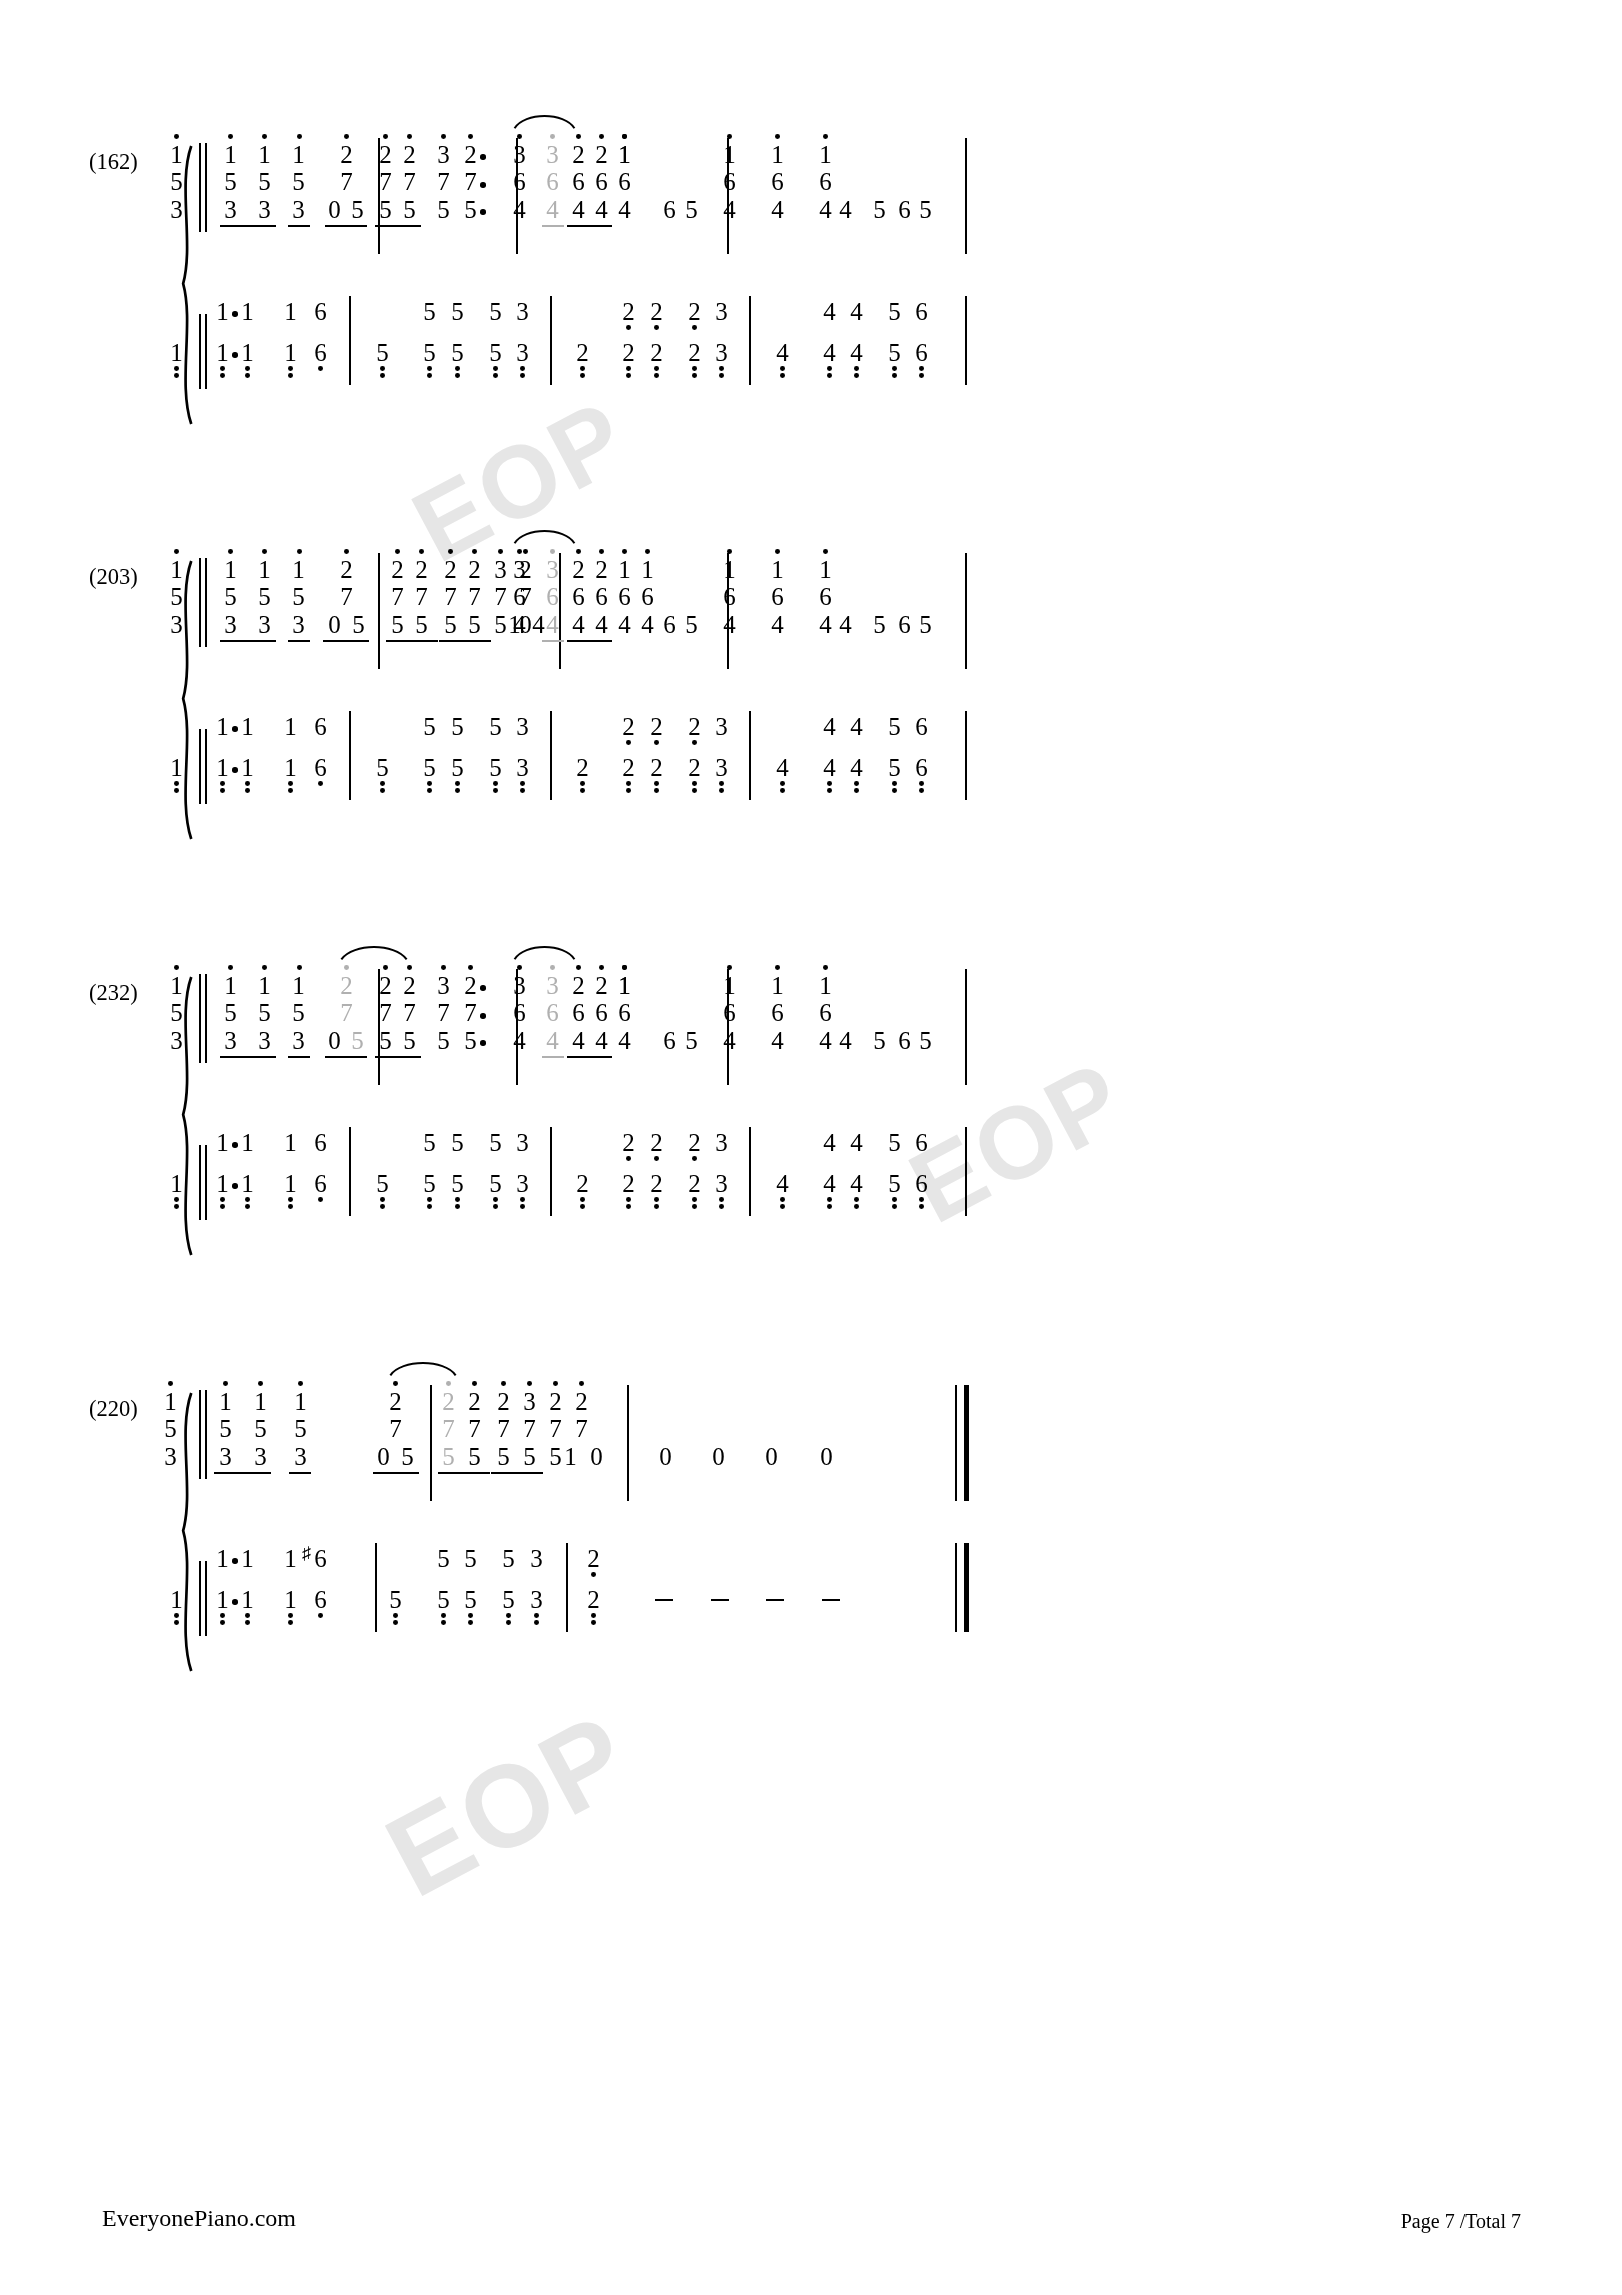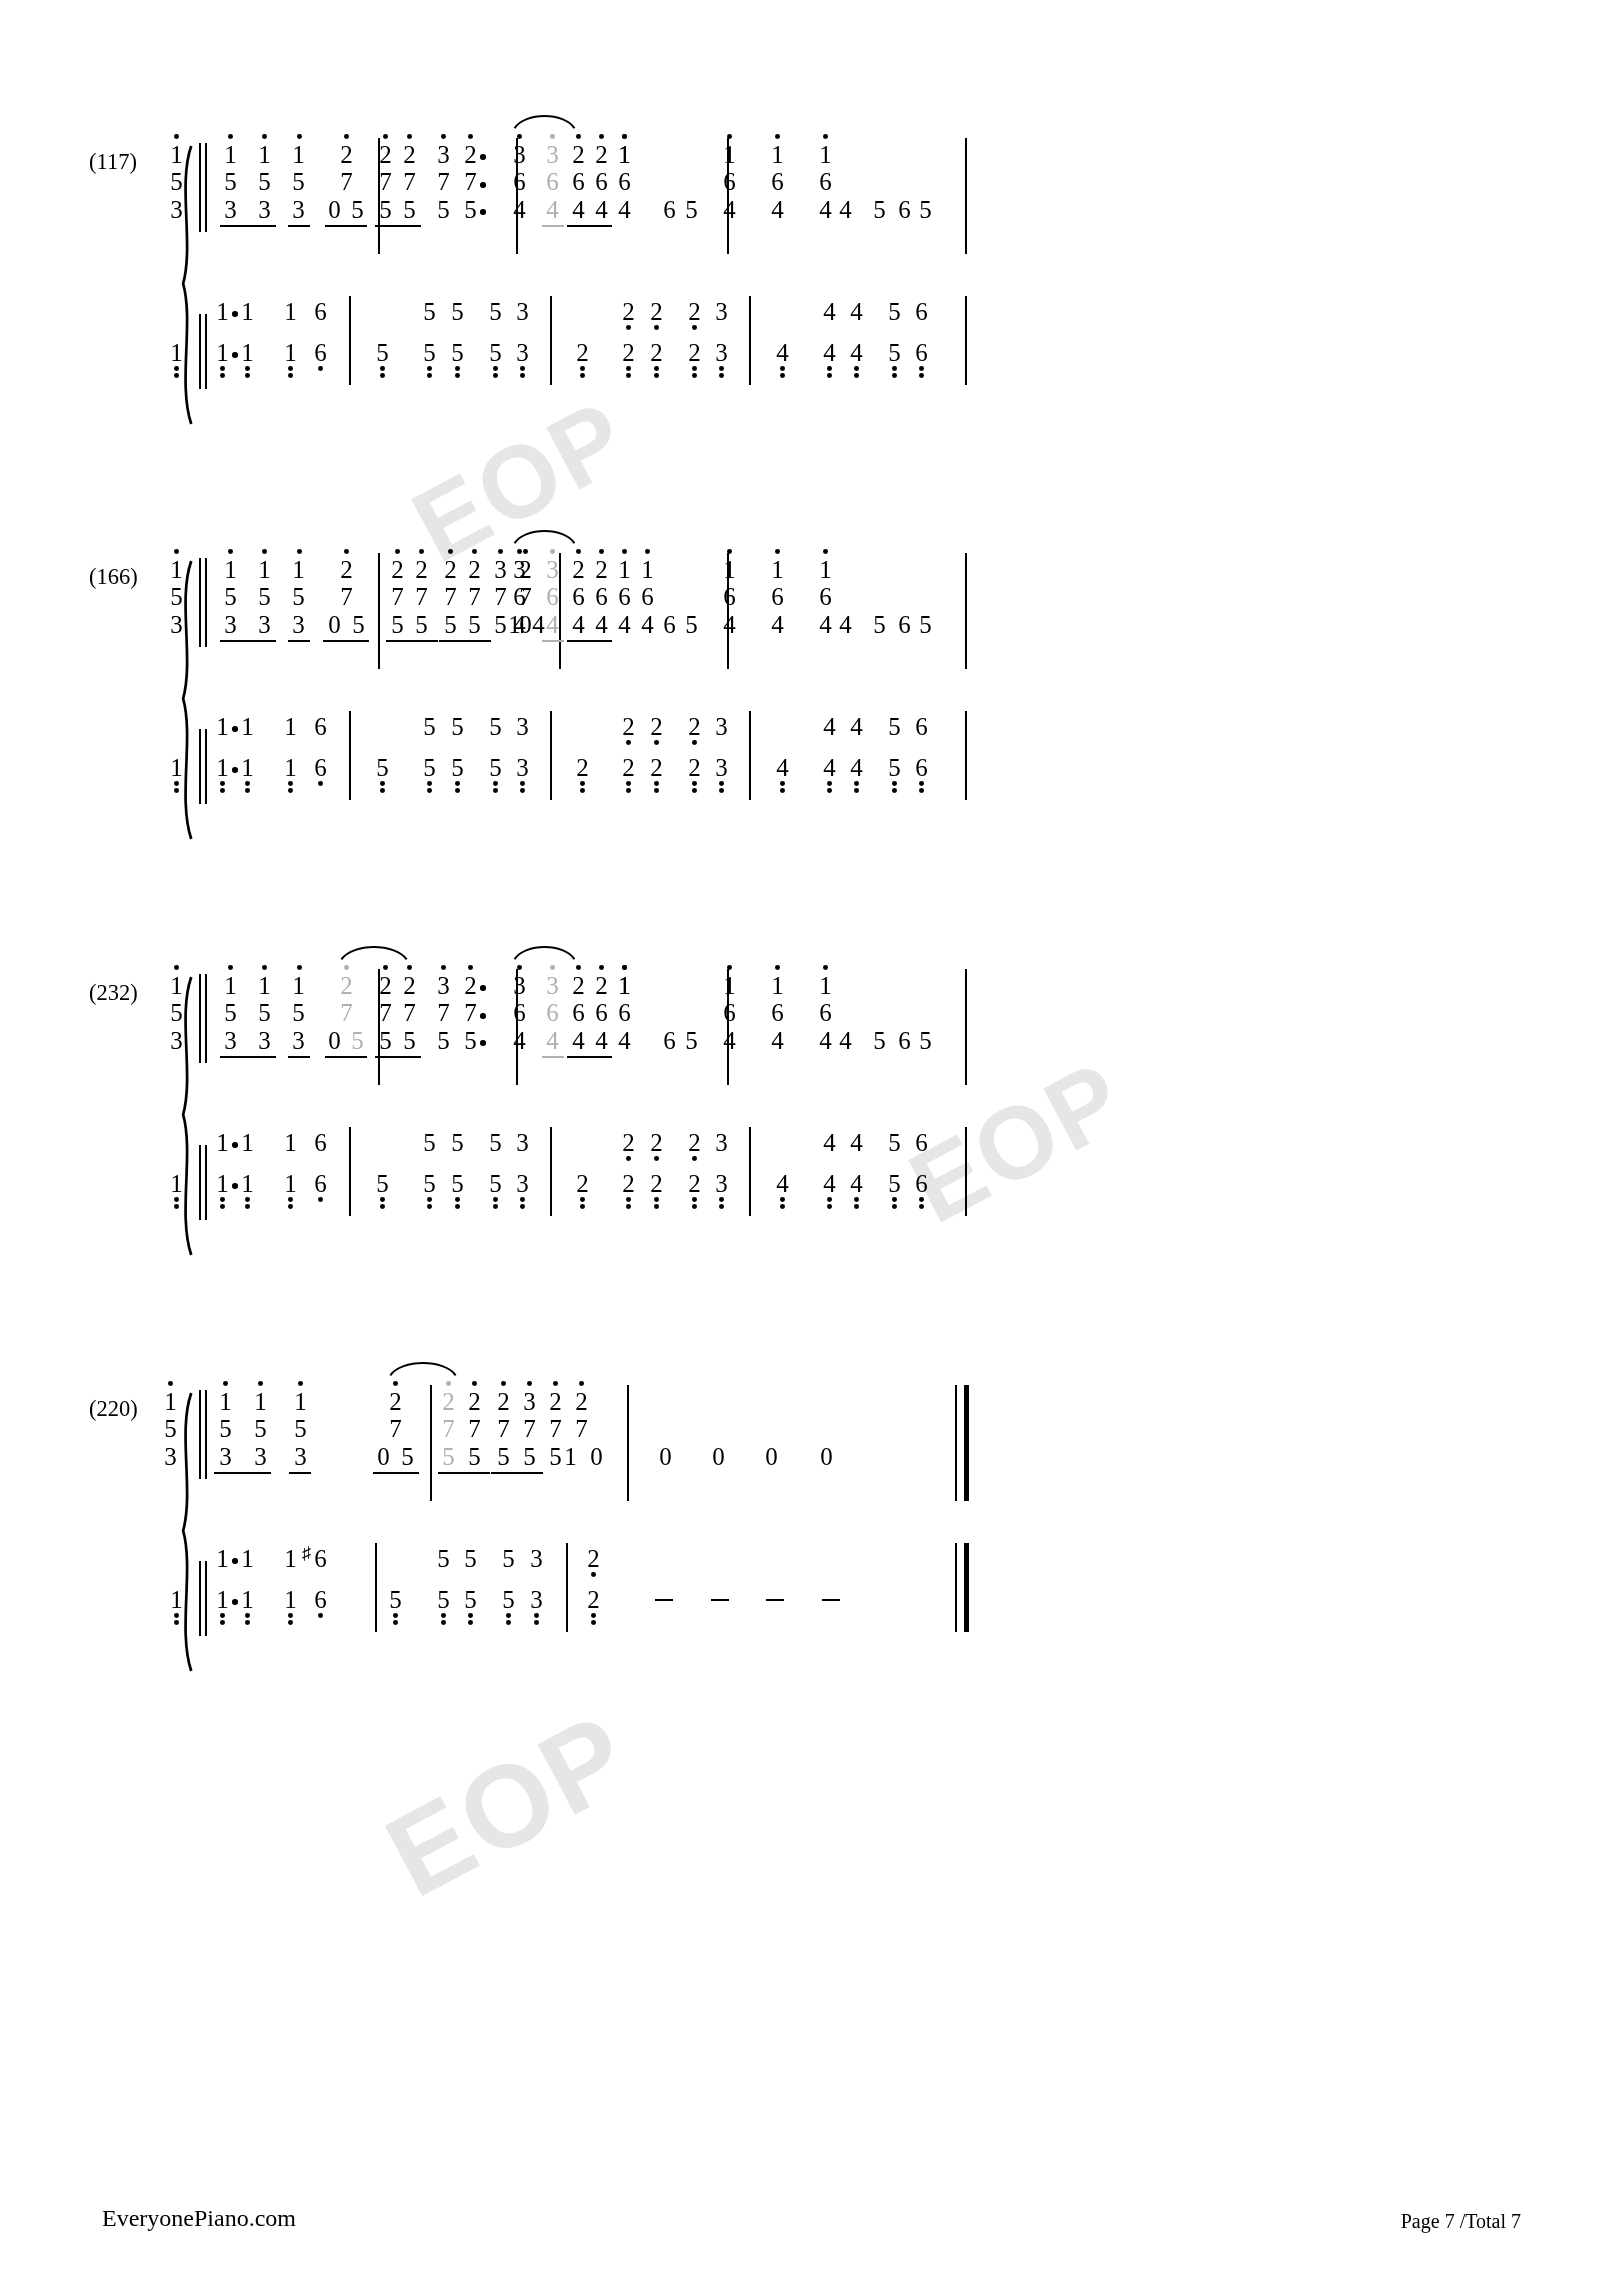--- a/index.html
+++ b/index.html
@@ -157,21 +157,21 @@
 </head>
 <body>
 
 <div class="page">
 
   <div class="watermark wm1">EOP</div>
   <div class="watermark wm2">EOP</div>
   <div class="watermark wm3">EOP</div>
 
   <div class="system" id="sys1" style="top:123px;">
-    <div class="measure-num" style="top:26px;">(117)</div>
+    <div class="measure-num" style="top:26px;">(162)</div>
     <div class="brace" style="top:19px;">
       <svg width="27" height="286" viewBox="0 0 40 420">
         <path d="M30 4 C 10 60, 34 150, 18 208 C 34 266, 10 356, 30 416" stroke="#000" stroke-width="4" fill="none"></path>
       </svg>
     </div>
     <div class="sys-bar-left" style="top:20.4px;height:89px;"></div>
     <div class="sys-bar-left2" style="top:20.4px;height:89px;"></div>
     <div class="sys-bar-left" style="top:191px;height:75px;"></div>
     <div class="sys-bar-left2" style="top:191px;height:75px;"></div>
   <div class="n" style="left: 78px; top: 19px; width: 19px;">1</div>
@@ -349,21 +349,21 @@
       <div class="dot-dn" style="left: 803px; top: 243px;"></div>
       <div class="dot-dn" style="left: 803px; top: 250px;"></div>
       <div class="n" style="left: 823px; top: 176px; width: 19px;">6</div>
       <div class="n" style="left: 823px; top: 217px; width: 19px;">6</div>
       <div class="dot-dn" style="left: 830px; top: 243px;"></div>
       <div class="dot-dn" style="left: 830px; top: 250px;"></div>
       <div class="barline" style="left: 876px; top: 173px; height: 89px;"></div>
     </div>
 
   <div class="system" id="sys2" style="top:538px;">
-    <div class="measure-num" style="top:26px;">(166)</div>
+    <div class="measure-num" style="top:26px;">(203)</div>
     <div class="brace" style="top:19px;">
       <svg width="27" height="286" viewBox="0 0 40 420">
         <path d="M30 4 C 10 60, 34 150, 18 208 C 34 266, 10 356, 30 416" stroke="#000" stroke-width="4" fill="none"></path>
       </svg>
     </div>
     <div class="sys-bar-left" style="top:20.4px;height:89px;"></div>
     <div class="sys-bar-left2" style="top:20.4px;height:89px;"></div>
     <div class="sys-bar-left" style="top:191px;height:75px;"></div>
     <div class="sys-bar-left2" style="top:191px;height:75px;"></div>
   <div class="n" style="left: 78px; top: 19px; width: 19px;">1</div>

